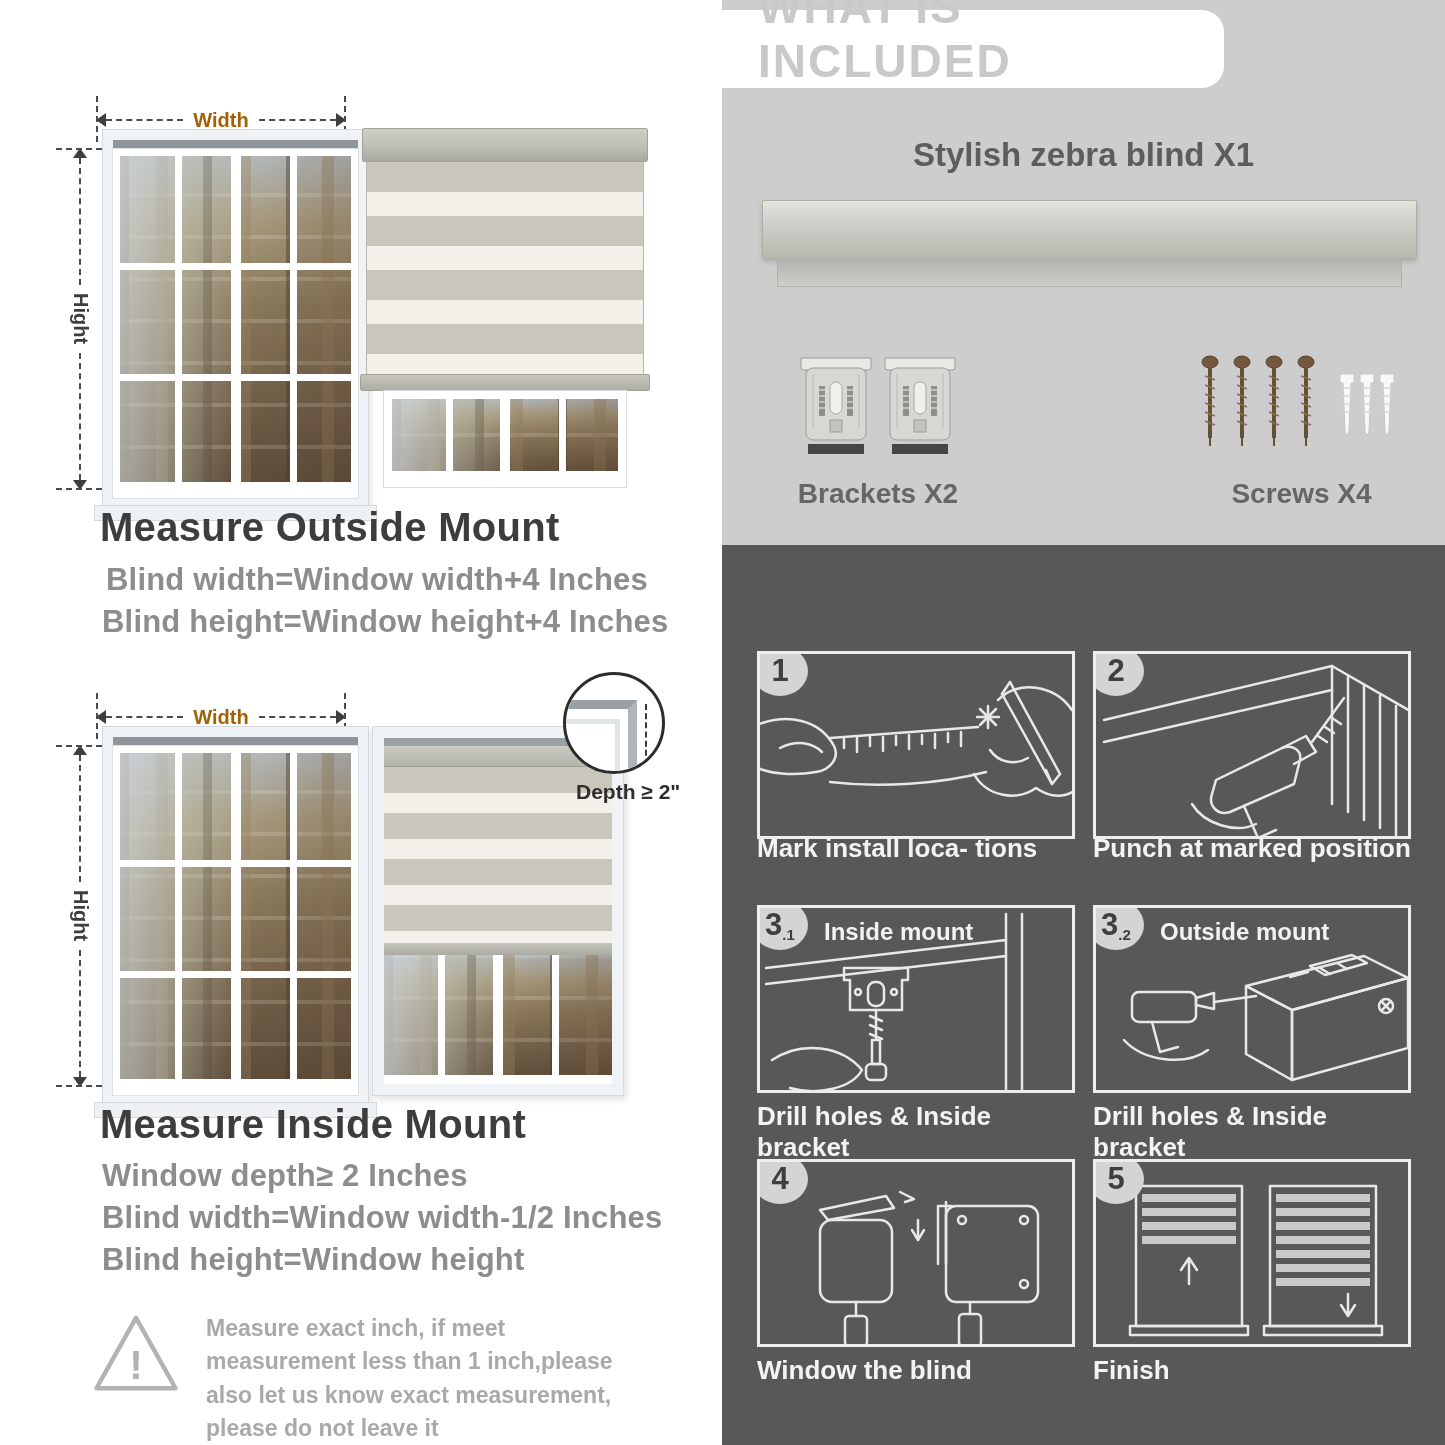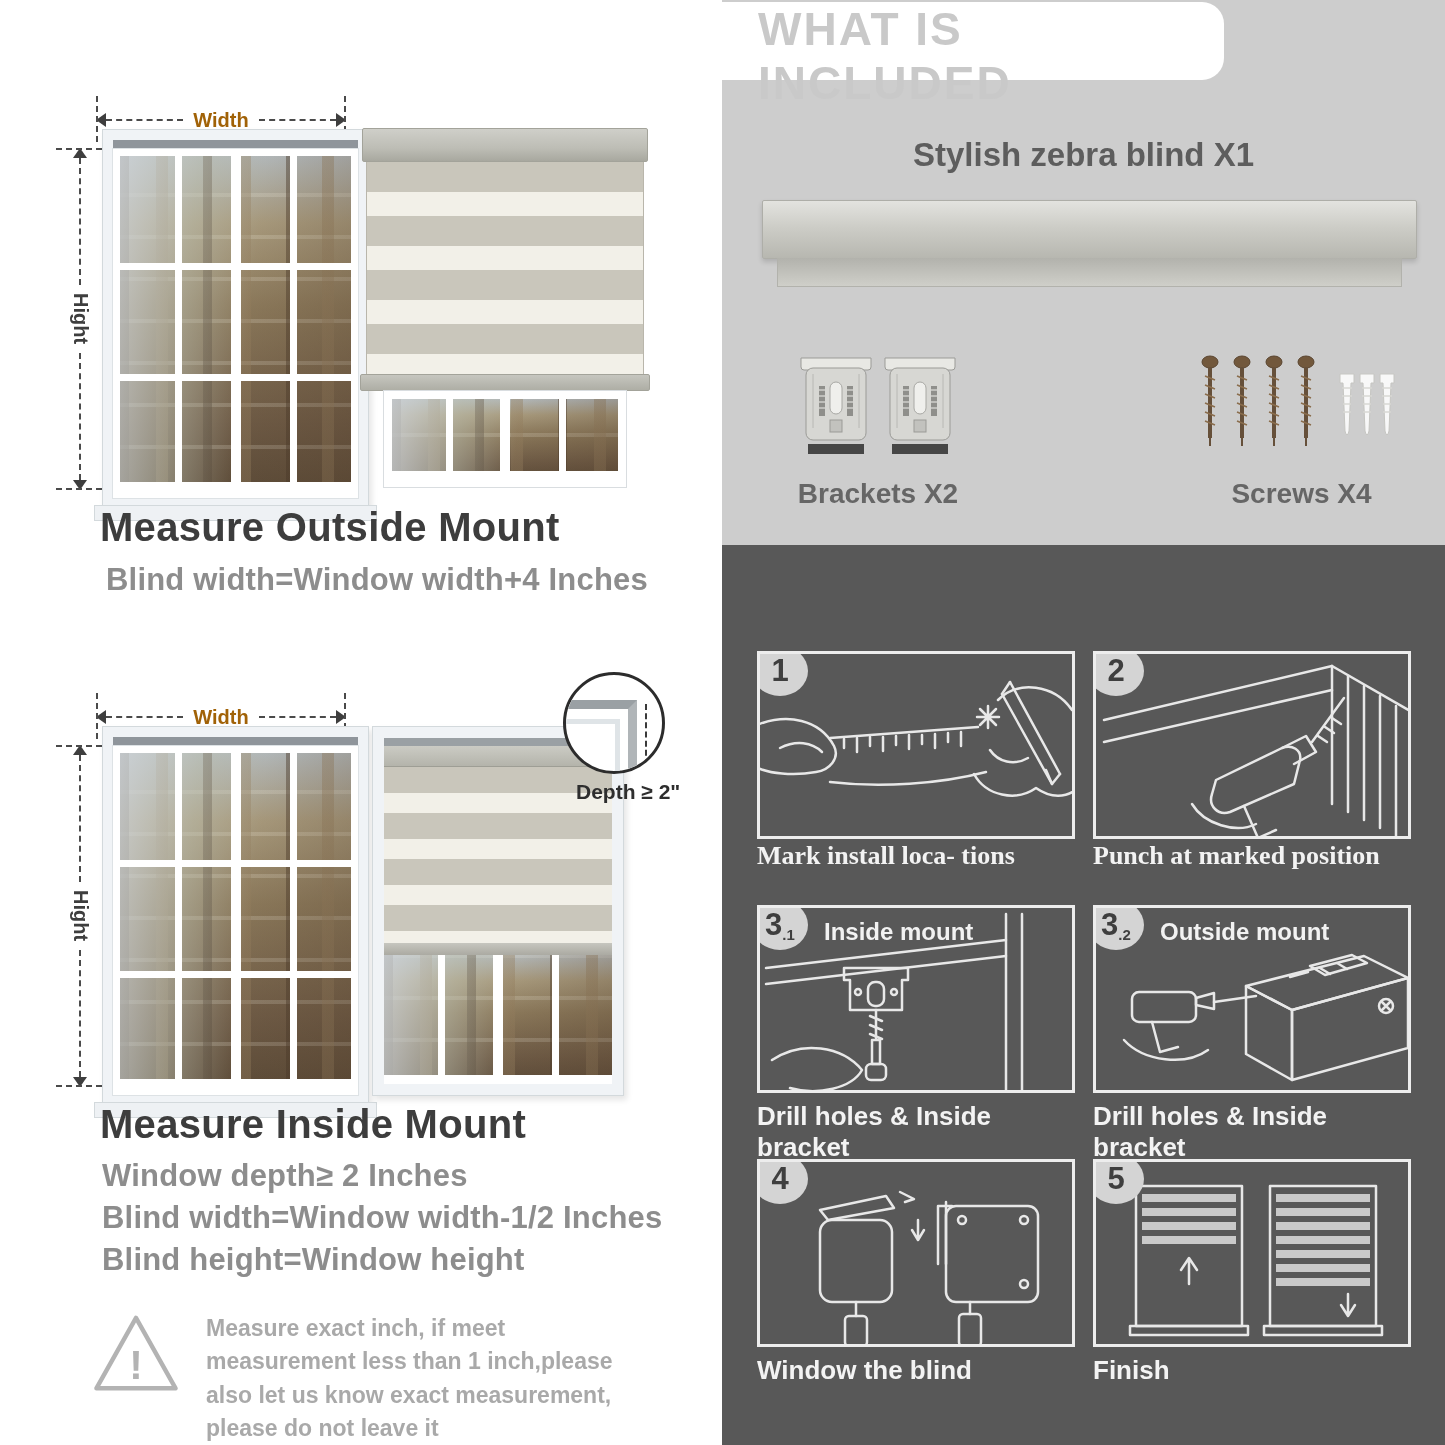--- a/index.html
+++ b/index.html
@@ -73,22 +73,22 @@
   .mgf2{position:absolute;left:-20%;top:46%;right:44%;bottom:-20%;border-top:5px solid #dfe4e7;border-right:5px solid #dfe4e7;}
   .mgd{position:absolute;right:16%;top:30%;bottom:6%;width:0;border-left:2px dashed #3a3a3a;}
   .depth-lbl{position:absolute;left:576px;top:780px;width:160px;font-size:21px;font-weight:700;color:#2e2e2e;}
   
   .warning{position:absolute;left:92px;top:1310px;width:560px;display:flex;gap:26px;align-items:flex-start;}
   .warning svg{flex:0 0 auto;}
   .warning p{margin:2px 0 0 0;font-size:23px;font-weight:700;color:#a9a9a9;line-height:1.45;width:440px;}
   
   .right-col{position:absolute;left:722px;top:0;width:723px;height:1445px;}
   .included{position:absolute;left:0;top:0;width:723px;height:545px;background:#cdcdcd;}
-  .banner-right{position:absolute;left:0;top:2px;width:502px;height:78px;background:#fff;
-    border-radius:0 22px 22px 0;display:flex;align-items:flex-start;}
+  .banner-right{position:absolute;left:0;top:10px;width:502px;height:78px;background:#fff;
+    border-radius:0 22px 22px 0;display:flex;align-items:flex-end;}
   .banner-right span{color:#c9c9c9;font-size:46px;font-weight:700;letter-spacing:2px;padding-left:36px;}
   .blind-name{position:absolute;left:0;right:0;top:136px;text-align:center;font-size:33px;font-weight:700;color:#5d5d5d;}
   .rail-main{position:absolute;left:40px;right:28px;top:200px;height:57px;
     background:linear-gradient(180deg,#e3e3df 0%,#cdcdc7 45%,#b7b7b0 100%);
     border:1px solid #aeaea8;border-radius:2px;box-shadow:0 3px 5px rgba(0,0,0,.15);}
   .rail-sub{position:absolute;left:55px;right:43px;top:258px;height:28px;
     background:linear-gradient(180deg,#b2b2ac,#cfcfc9);border:1px solid #b2b2ac;border-top:none;}
   .parts{position:absolute;left:36px;right:26px;top:332px;height:178px;display:flex;justify-content:space-between;}
   .part{display:flex;flex-direction:column;align-items:center;justify-content:flex-end;}
   .part .plabel{font-size:28px;font-weight:700;color:#666;margin-top:10px;white-space:nowrap;}
@@ -97,21 +97,21 @@
     border-radius:0 24px 24px 0;display:flex;align-items:center;}
   .banner-mount span{color:#3c3c3c;font-size:42px;font-weight:700;letter-spacing:1px;padding-left:48px;}
   .tile{position:absolute;width:318px;height:188px;border:3px solid #ededed;box-sizing:border-box;overflow:hidden;}
   .tile svg{position:absolute;left:0;top:0;}
   .badge{position:absolute;left:-8px;top:-8px;width:56px;height:50px;background:#d4d4d4;border-radius:50%;
     display:flex;align-items:center;justify-content:center;color:#3f3f3f;font-weight:700;font-size:31px;z-index:2;}
   .badge .sub{font-size:15px;align-self:flex-end;margin-bottom:7px;}
   .tile-title{position:absolute;left:64px;top:10px;font-size:24px;font-weight:700;color:#f2f2f2;z-index:2;}
   .caption{position:absolute;width:330px;font-size:26px;font-weight:700;color:#f3f3f3;}
   .c1,.c3,.c5{left:35px;} .c2,.c4,.c6{left:371px;}
-  .c1,.c2{top:296px;font-family:Liberation Serif, serif;} .c3,.c4{top:556px;} .c5,.c6{top:810px;}
+  .c1,.c2{top:288px;} .c3,.c4{top:556px;} .c5,.c6{top:810px;}
   .t1,.t3,.t5{left:35px;} .t2,.t4,.t6{left:371px;}
   .t1,.t2{top:106px;} .t3,.t4{top:360px;} .t5,.t6{top:614px;}
   .lineart{stroke:#e8e8e8;stroke-width:2.5;fill:none;stroke-linecap:round;stroke-linejoin:round;}
 </style>
 </head>
 <body>
 
 <div id="canvas">
 
 
@@ -152,20 +152,21 @@
     <div class="b-under photo">
       <i class="m mv c"></i>
         <i class="m mv l"></i>
         <i class="m mv r"></i>
       <i class="sashrail"></i>
     </div>
   </div>
 
   <div class="h2" style="left:100px;top:505px;">Measure Outside Mount</div>
   <div class="rule" style="left:106px;top:562px;">Blind width=Window width+4 Inches</div>
+  <div class="rule" style="left:102px;top:604px;">Blind height=Window height+4 Inches</div>
 
   <div class="dimw" style="left:96px;top:705px;width:250px;">
     <i class="tickv a"></i>
       <i class="tickv b"></i>
     <span class="ah l"></span>
     <span class="dash"></span>
     <span class="lbl">Width</span>
     <span class="dash"></span>
     <span class="ah r"></span>
   </div>

